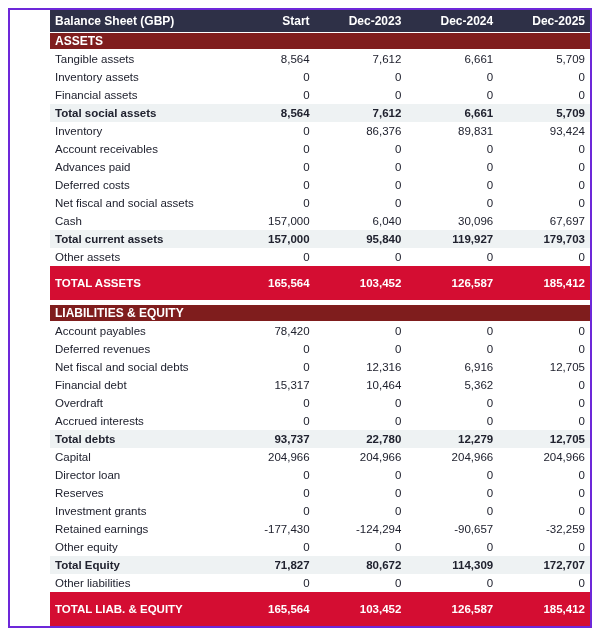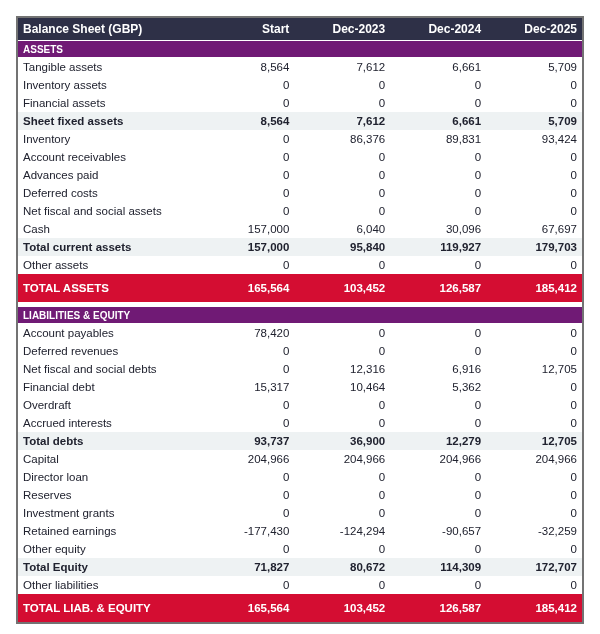--- a/index.html
+++ b/index.html
@@ -4,22 +4,23 @@
 <style>
   html, body {
     margin: 0;
     padding: 0;
     background: #ffffff;
     width: 600px;
     height: 634px;
     font-family: "Liberation Sans", sans-serif;
   }
   .sheet {
-    margin: 16px;
-    border: 2px solid #737373;
+    margin: 8px;
+    border: 2px solid #6d28d9;
+    padding-left: 40px;
   }
   table {
     width: 100%;
     border-collapse: collapse;
     table-layout: fixed;
     font-size: 11.5px;
     color: #20222f;
   }
   th, td {
     padding: 0 5px;
@@ -30,38 +31,38 @@
   .num   { text-align: right; }
   thead th {
     background: #2e3047;
     color: #ffffff;
     font-weight: bold;
     height: 22px;
     font-size: 12px;
     border-bottom: 1px solid #ffffff;
   }
   tr.section td {
-    background: #701a75;
+    background: #7f1d1d;
     color: #ffffff;
     font-weight: bold;
     height: 16px;
-    font-size: 10px;
+    font-size: 12px;
     border-bottom: 1px solid #ffffff;
   }
   tr.data td { height: 18px; background: #ffffff; }
   tr.subtotal td {
     background: #eef2f3;
     font-weight: bold;
     height: 18px;
   }
   tr.grandtotal td {
     background: #d40d32;
     color: #ffffff;
     font-weight: bold;
-    height: 28px;
+    height: 34px;
   }
   tr.spacer td { height: 5px; background: #ffffff; padding: 0; }
 </style>
 </head>
 <body>
 
 <div class="sheet">
   <table>
     <colgroup>
       <col style="width:32%">
@@ -98,21 +99,21 @@
           <td class="num">0</td>
         </tr>
         <tr class="data">
           <td class="label">Financial assets</td>
           <td class="num">0</td>
           <td class="num">0</td>
           <td class="num">0</td>
           <td class="num">0</td>
         </tr>
         <tr class="subtotal">
-          <td class="label">Sheet fixed assets</td>
+          <td class="label">Total social assets</td>
           <td class="num">8,564</td>
           <td class="num">7,612</td>
           <td class="num">6,661</td>
           <td class="num">5,709</td>
         </tr>
         <tr class="data">
           <td class="label">Inventory</td>
           <td class="num">0</td>
           <td class="num">86,376</td>
           <td class="num">89,831</td>
@@ -218,21 +219,21 @@
         <tr class="data">
           <td class="label">Accrued interests</td>
           <td class="num">0</td>
           <td class="num">0</td>
           <td class="num">0</td>
           <td class="num">0</td>
         </tr>
         <tr class="subtotal">
           <td class="label">Total debts</td>
           <td class="num">93,737</td>
-          <td class="num">36,900</td>
+          <td class="num">22,780</td>
           <td class="num">12,279</td>
           <td class="num">12,705</td>
         </tr>
         <tr class="data">
           <td class="label">Capital</td>
           <td class="num">204,966</td>
           <td class="num">204,966</td>
           <td class="num">204,966</td>
           <td class="num">204,966</td>
         </tr>

